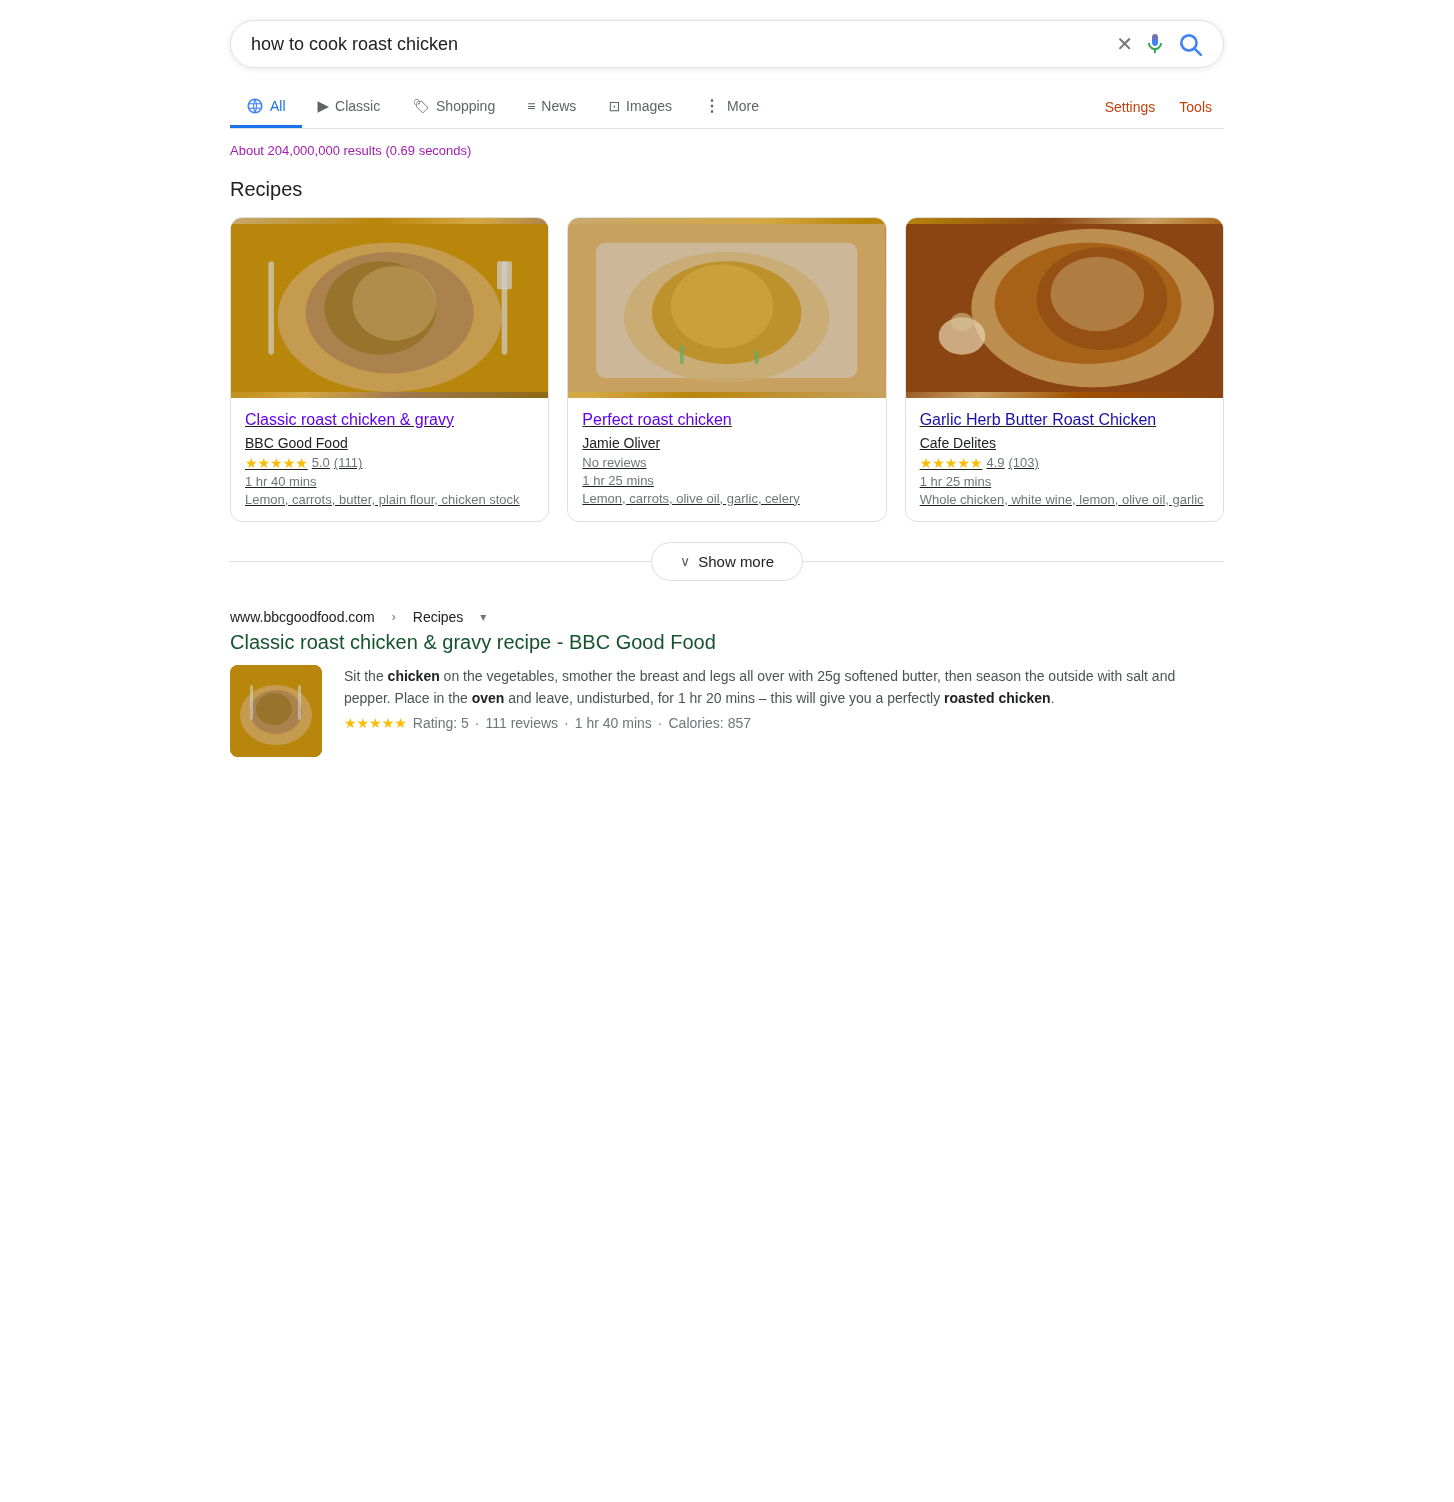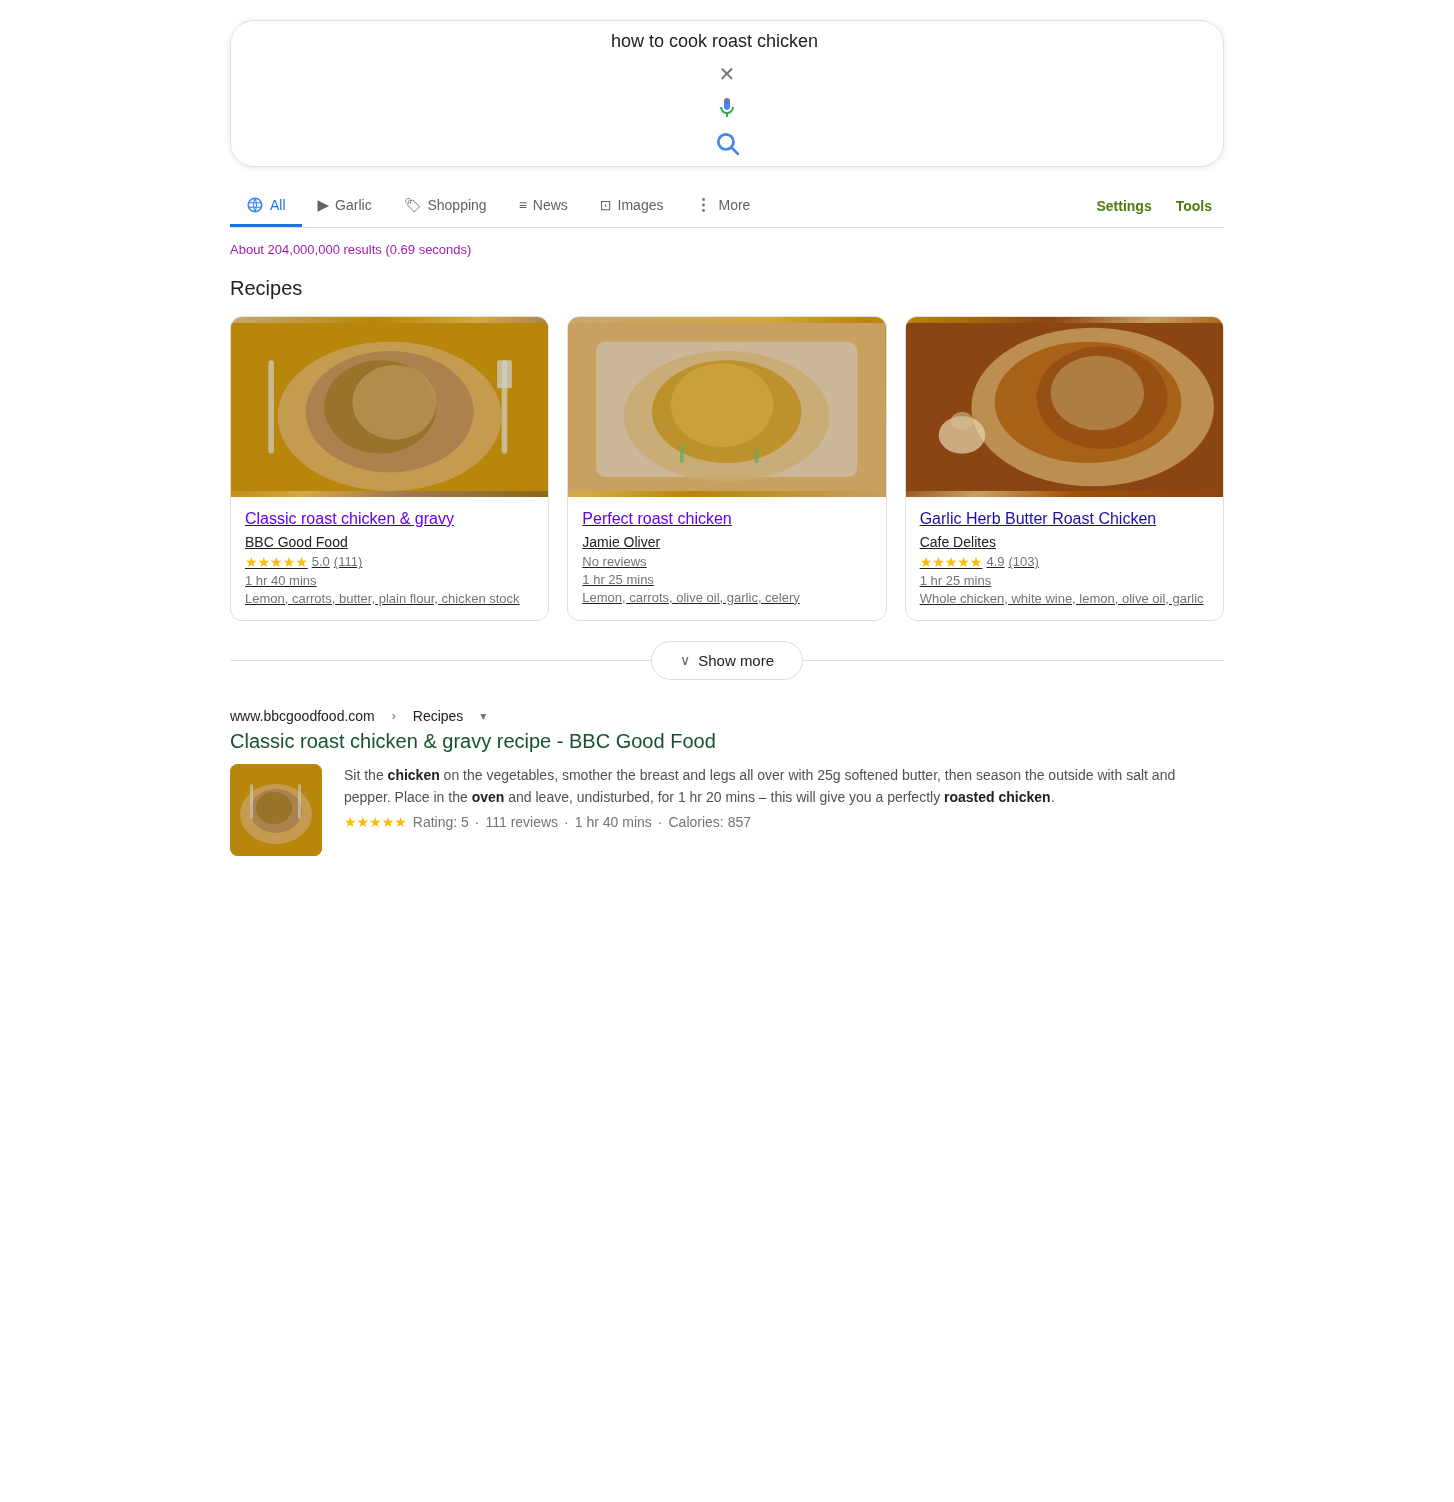--- a/index.html
+++ b/index.html
@@ -15,21 +15,20 @@
     
     .search-bar-container {
       display: flex;
       align-items: center;
       border: 1px solid #dfe1e5;
       border-radius: 24px;
       padding: 10px 20px;
       margin-bottom: 18px;
       box-shadow: 0 1px 6px rgba(32,33,36,0.1);
       gap: 10px;
-      flex-direction: column;
     }
     .search-input {
       flex: 1;
       border: none;
       outline: none;
       font-size: 18px;
       color: #202124;
     }
     .search-clear-icon {
       color: #70757a;
@@ -70,23 +69,22 @@
     .nav-tab.active {
       color: #1a73e8;
       border-bottom: 3px solid #1a73e8;
     }
     .nav-spacer {
       flex: 1;
     }
     .nav-settings, .nav-tools {
       padding: 10px 12px;
       font-size: 14px;
-      color: #4d7c0f;
-      cursor: pointer;
-      font-weight: bold;
+      color: #c2410c;
+      cursor: pointer;
     }
 
     
     .result-count {
       font-size: 13px;
       color: #a21caf;
       margin-bottom: 20px;
     }
 
     
@@ -284,21 +282,21 @@
       <circle cx="12" cy="12" r="9" fill="none" stroke="#4285F4" stroke-width="2.2"></circle>
       <path d="M12 3 Q8 12 12 21" fill="none" stroke="#4285F4" stroke-width="1.5"></path>
       <path d="M12 3 Q16 12 12 21" fill="none" stroke="#4285F4" stroke-width="1.5"></path>
       <line x1="3.5" y1="9" x2="20.5" y2="9" stroke="#4285F4" stroke-width="1.5"></line>
       <line x1="3.5" y1="15" x2="20.5" y2="15" stroke="#4285F4" stroke-width="1.5"></line>
     </svg>
     <span>All</span>
   </a>
   <a class="nav-tab">
     <span style="font-size:15px;">▶</span>
-    <span>Garlic</span>
+    <span>Classic</span>
   </a>
   <a class="nav-tab">
     <span style="font-size:14px;">🏷</span>
     <span>Shopping</span>
   </a>
   <a class="nav-tab">
     <span style="font-size:14px;">≡</span>
     <span>News</span>
   </a>
   <a class="nav-tab">

